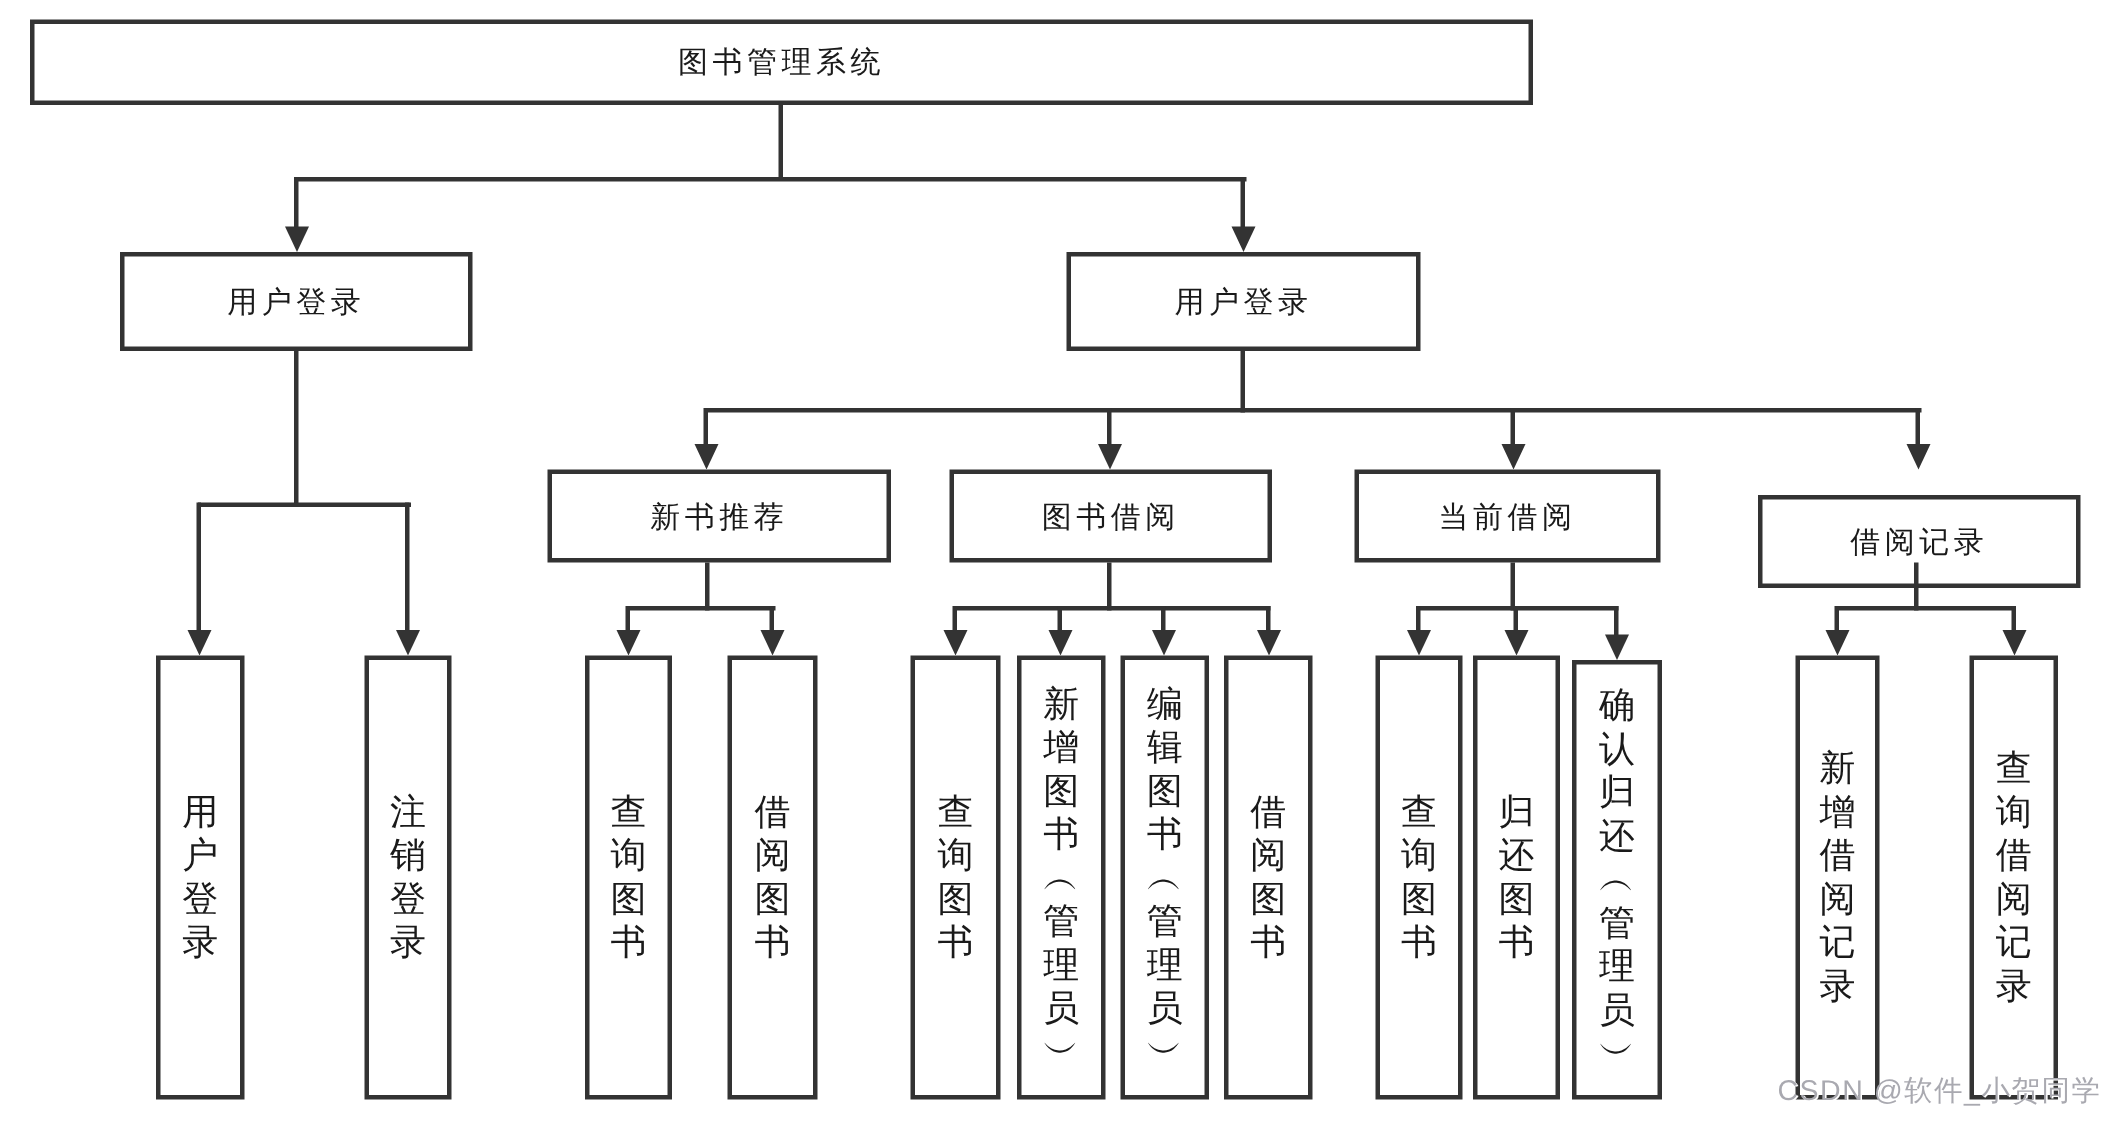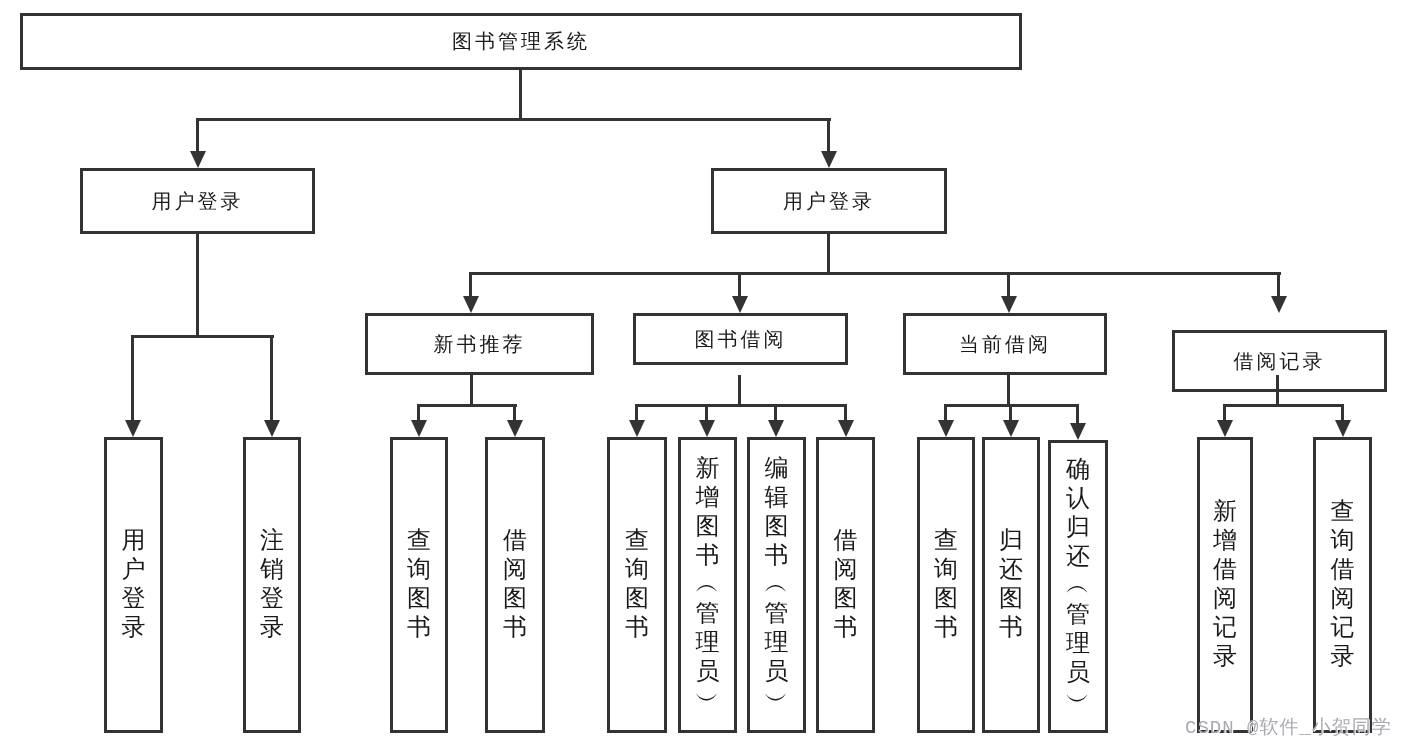--- a/index.html
+++ b/index.html
@@ -1,21 +1,21 @@
 <!DOCTYPE html>
 <html><head>
 <meta charset="utf-8">
 <style>
   html, body { margin: 0; padding: 0; background: #ffffff; }
   .canvas {
     position: relative;
     width: 1405px;
     height: 747px;
     background: #ffffff;
-    font-family: Liberation Mono, monospace;
+    font-family: Liberation Sans, sans-serif;
     overflow: hidden;
   }
   .node {
     position: absolute;
     box-sizing: border-box;
     border: 3px solid #333333;
     background: #ffffff;
     display: flex;
     align-items: center;
     justify-content: center;
@@ -86,21 +86,21 @@
   <div class="vline" style="left:827px;top:234px;height:41px"></div>
   <div class="hline" style="left:470px;top:272px;width:811px"></div>
   <div class="arrow" style="left:463px;top:272px;height:41px"></div>
   <div class="arrow" style="left:732px;top:272px;height:41px"></div>
   <div class="arrow" style="left:1001px;top:272px;height:41px"></div>
   <div class="arrow" style="left:1271px;top:272px;height:41px"></div>
 
   <div class="node hnode" style="left:365px;top:313px;width:229px;height:62px">
     <span>新书推荐</span>
   </div>
-  <div class="node hnode" style="left:633px;top:313px;width:215px;height:52px">
+  <div class="node hnode" style="left:633px;top:313px;width:215px;height:62px">
     <span>图书借阅</span>
   </div>
   <div class="node hnode" style="left:903px;top:313px;width:204px;height:62px">
     <span>当前借阅</span>
   </div>
   <div class="node hnode" style="left:1172px;top:330px;width:215px;height:62px">
     <span>借阅记录</span>
   </div>
 
   <div class="vline" style="left:470px;top:375px;height:32px"></div>

